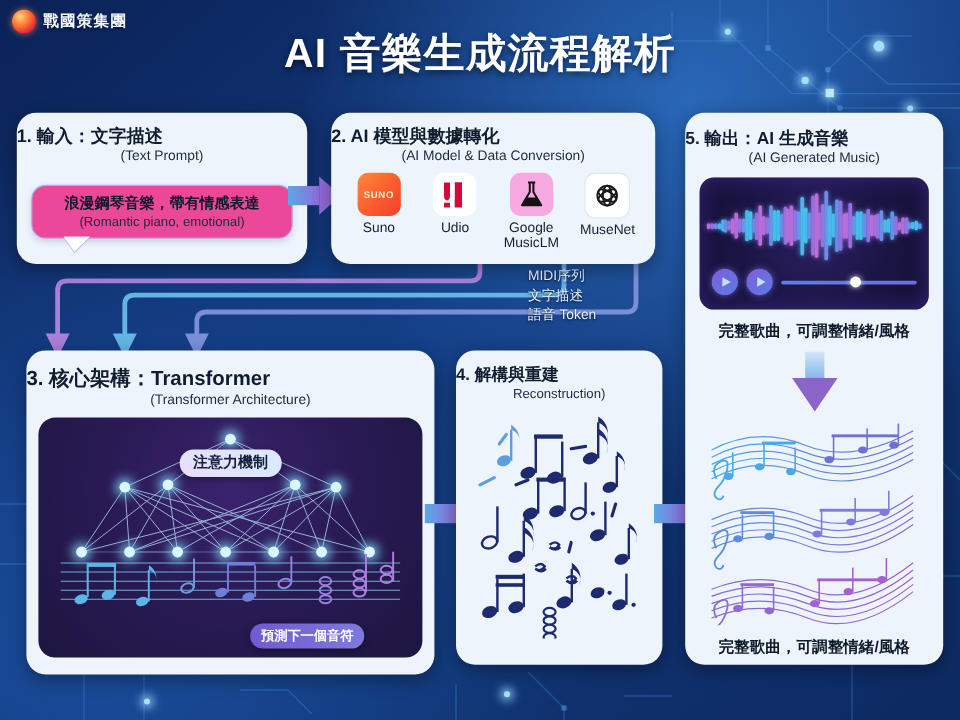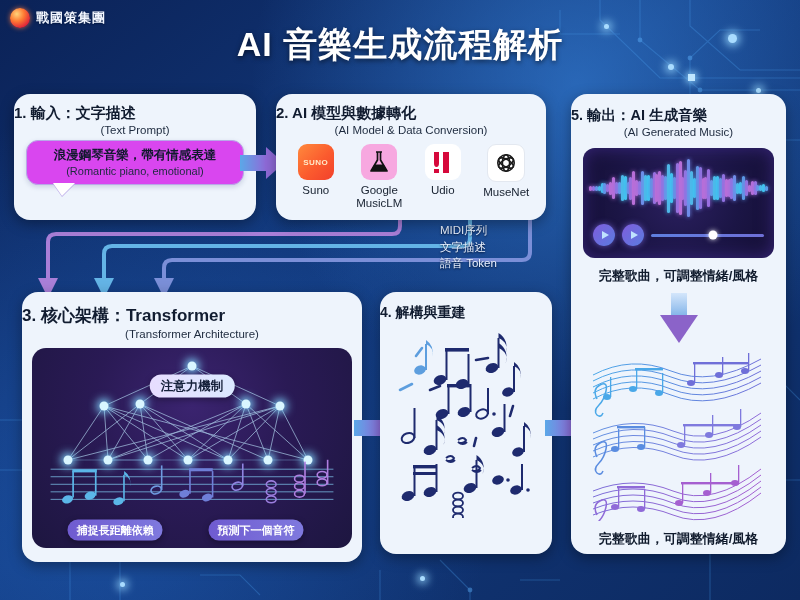--- a/index.html
+++ b/index.html
@@ -40,21 +40,21 @@
   #panel1{left:14px;top:94px;width:242px;height:126px;}
   #panel2{left:276px;top:94px;width:270px;height:126px;}
   #panel5{left:571px;top:94px;width:215px;height:460px;}
   #panel3{left:22px;top:292px;width:340px;height:270px;}
   #panel4{left:380px;top:292px;width:172px;height:262px;}
 
   #panel1 .p-title,#panel2 .p-title{font-size:15px;margin-top:10px;}
   #panel1 .p-sub,#panel2 .p-sub{font-size:11.5px;margin-top:1px;}
 
   
-  .bubble{position:relative;margin:4px 12px 0;background:#d946ef;border:1.6px solid #b9a8e8;
+  .bubble{position:relative;margin:18px 12px 0;background:#ec4899;border:1.6px solid #b9a8e8;
     border-radius:12px;padding:6px 8px 7px;box-shadow:0 2px 5px rgba(40,60,110,.18);}
   .bubble .l1{font-size:12.5px;font-weight:bold;color:#10192c;text-align:center;}
   .bubble .l2{font-size:11px;color:#1d2a3e;text-align:center;margin-top:1px;}
   .bubble:after{content:"";position:absolute;left:26px;bottom:-12px;width:0;height:0;
     border-left:9px solid transparent;border-right:13px solid transparent;border-top:13px solid #fff;
     filter:drop-shadow(0 1px 0 #b9a8e8);}
 
   
   .models{display:flex;justify-content:space-around;align-items:flex-start;
           margin:8px 8px 0;}
@@ -215,39 +215,39 @@
     <div class="models">
 
       <div class="model">
         <div class="lg lg-suno">
           <span>SUNO</span>
         </div>
         <div class="model-name">Suno</div>
       </div>
 
       <div class="model">
-        <div class="lg lg-goog">
-          <svg width="26" height="26" viewBox="0 0 26 26">
-            <path d="M10 3 L16 3 M11.5 3 L11.5 11 L5 22 L21 22 L14.5 11 L14.5 3" fill="none" stroke="#121212" stroke-width="1.7" stroke-linejoin="round"></path>
-            <path d="M8.3 15.5 L17.7 15.5 L21 22 L5 22 Z" fill="#121212"></path>
-          </svg>
-        </div>
-        <div class="model-name">Google MusicLM</div>
-      </div>
-
-      <div class="model">
         <div class="lg lg-udio">
           <svg width="28" height="28" viewBox="0 0 28 28">
             <path d="M5 4 L10 4 L10 15 Q10 19 7.5 19 Q5 19 5 15 Z" fill="#d6083b"></path>
             <path d="M5 21 L10 21 L10 25 L5 25 Z" fill="#d6083b"></path>
             <path d="M14 4 L20 4 L20 16 Q20 24 14 24 L14 18 Q15 18 15 15 Z" fill="#d6083b"></path>
             <path d="M14 4 L20 4 L20 25 L14 25 Z" fill="#d6083b"></path>
           </svg>
         </div>
         <div class="model-name">Udio</div>
+      </div>
+
+      <div class="model">
+        <div class="lg lg-goog">
+          <svg width="26" height="26" viewBox="0 0 26 26">
+            <path d="M10 3 L16 3 M11.5 3 L11.5 11 L5 22 L21 22 L14.5 11 L14.5 3" fill="none" stroke="#121212" stroke-width="1.7" stroke-linejoin="round"></path>
+            <path d="M8.3 15.5 L17.7 15.5 L21 22 L5 22 Z" fill="#121212"></path>
+          </svg>
+        </div>
+        <div class="model-name">Google MusicLM</div>
       </div>
 
       <div class="model">
         <div class="lg lg-muse">
           <svg width="26" height="26" viewBox="0 0 26 26">
             <g fill="none" stroke="#1b1b1b" stroke-width="1.6">
               <circle cx="13" cy="13" r="8.2"></circle>
               <ellipse cx="13" cy="13" rx="8.2" ry="3.6" transform="rotate(30 13 13)"></ellipse>
               <ellipse cx="13" cy="13" rx="8.2" ry="3.6" transform="rotate(90 13 13)"></ellipse>
               <ellipse cx="13" cy="13" rx="8.2" ry="3.6" transform="rotate(150 13 13)"></ellipse>
@@ -340,32 +340,32 @@
           <ellipse cx="274" cy="40" rx="5.2" ry="3.6"></ellipse>
         </g>
         <rect x="279" y="6" width="1.7" height="34" fill="#b07fe0"></rect>
         <g fill="none" stroke="#b07fe0" stroke-width="1.7">
           <ellipse cx="298" cy="20" rx="5.2" ry="3.6"></ellipse>
           <ellipse cx="298" cy="28" rx="5.2" ry="3.6"></ellipse>
         </g>
         <rect x="303" y="4" width="1.7" height="26" fill="#b07fe0"></rect>
       </svg>
 
-      <div class="pill sm" style="left:26%;top:91%">捕捉長距離依賴</div>
       <div class="pill sm" style="left:70%;top:91%">預測下一個音符</div>
     </div>
   </div>
 
   <div class="arrow" style="left:354px;top:412px;width:46px;height:32px;">
     <div class="shaft" style="width:28px;"></div>
     <div class="head" style="left:28px;"></div>
   </div>
 
   <div class="panel" id="panel4">
     <div class="p-title">4. 解構與重建</div>
+    <div class="p-sub">Reconstruction)</div>
 
     <div class="notebox">
       <svg viewBox="0 0 172 190" style="width:100%;height:100%;">
         <g fill="#1e2a6e">
           <ellipse cx="60" cy="52" rx="6.5" ry="4.8" transform="rotate(-20 60 52)"></ellipse>
           <rect x="65.5" y="22" width="2" height="30"></rect>
           <ellipse cx="82" cy="56" rx="6.5" ry="4.8" transform="rotate(-20 82 56)"></ellipse>
           <rect x="87.5" y="26" width="2" height="30"></rect>
           <rect x="65" y="20" width="24" height="3.6"></rect>
         </g>

